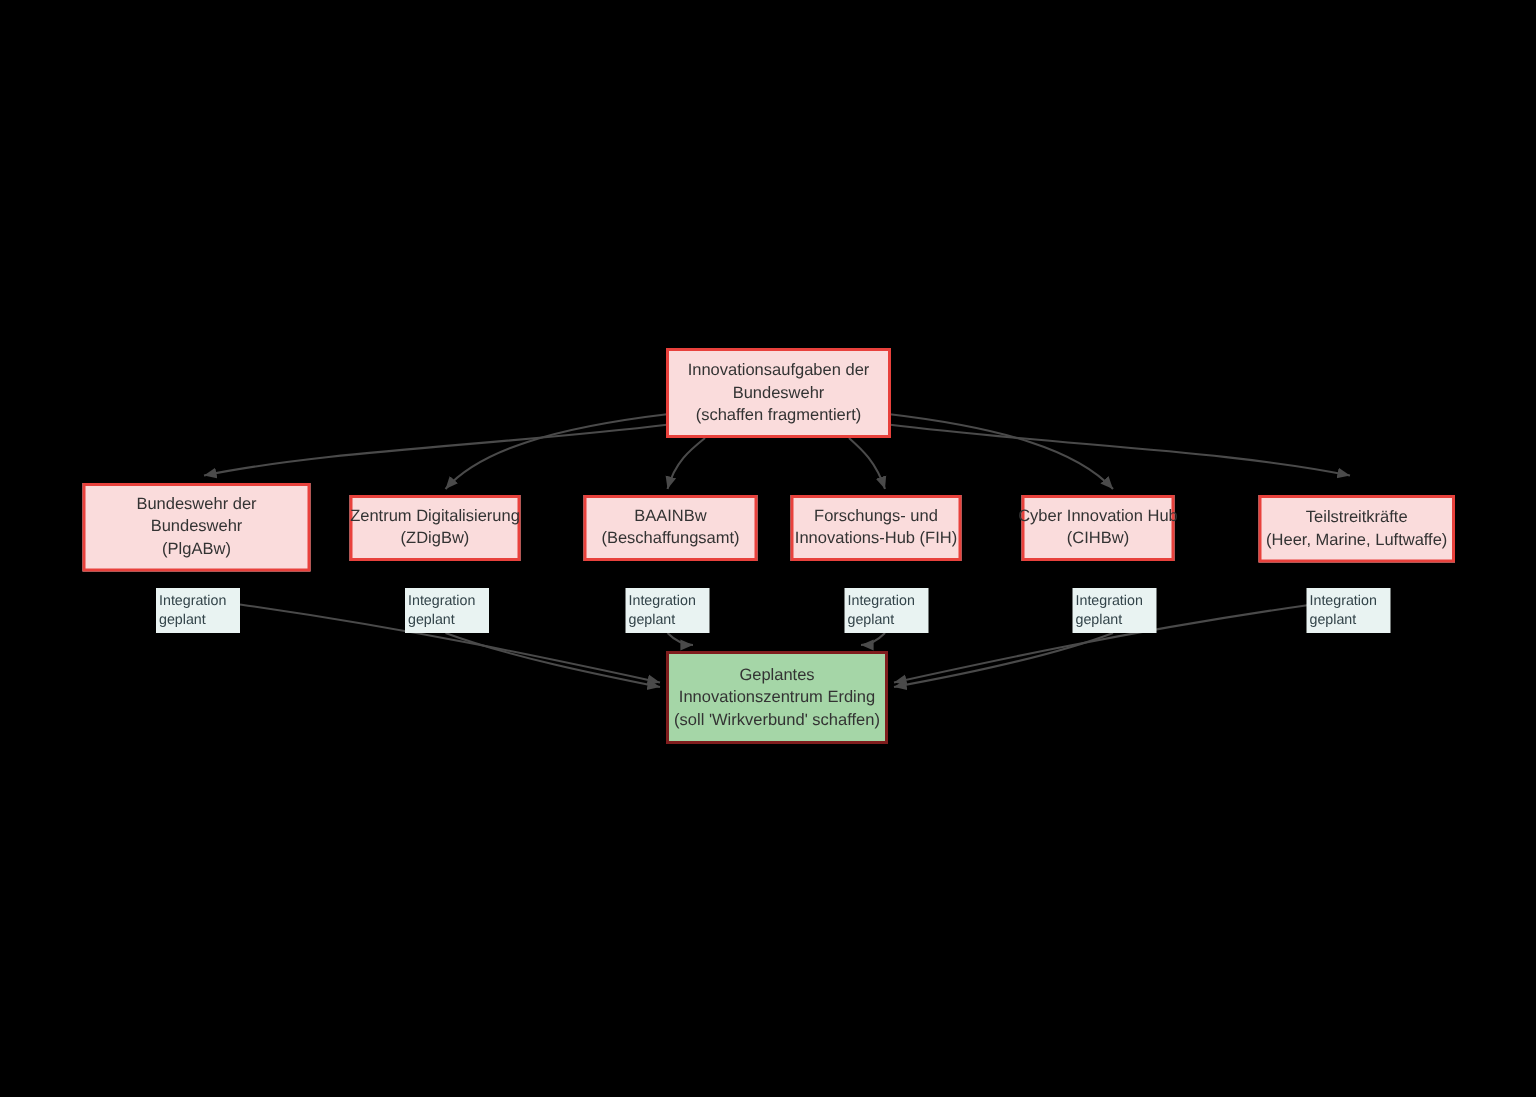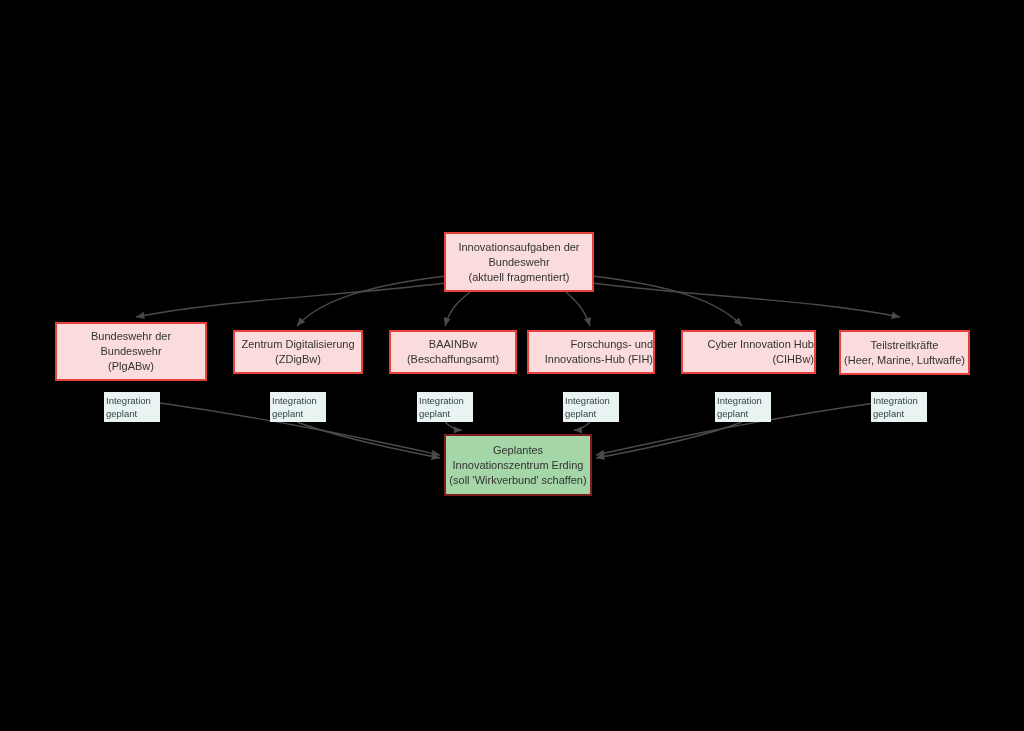--- a/index.html
+++ b/index.html
@@ -91,42 +91,42 @@
         <path d="M 445,422 C 450,427 455,430 462,430"></path>
         <path d="M 590,422 C 585,427 580,430 574,430"></path>
         <path d="M 742,422 C 700,438 640,450 596,458"></path>
         <path d="M 875,403 C 755,420 655,442 596,455"></path>
       </g>
   </svg>
 
   <div class="node node-pink" id="node-root" style="left: 444px; top: 232px; width: 150px; height: 60px;">
       <span class="node-line">Innovationsaufgaben der</span>
       <span class="node-line">Bundeswehr</span>
-      <span class="node-line">(aktuell fragmentiert)</span>
+      <span class="node-line">(schaffen fragmentiert)</span>
     </div>
 
   <div id="children-container">
       <div class="node node-pink" style="left: 55px; top: 322px; width: 152px; height: 59px;">
         <span class="node-line">Bundeswehr der</span>
         <span class="node-line">Bundeswehr</span>
         <span class="node-line">(PlgABw)</span>
       </div>
-      <div class="node node-pink" style="left: 233px; top: 330px; width: 130px; height: 44px;">
+      <div class="node node-pink" style="left: 233px; top: 330px; width: 114px; height: 44px;">
         <span class="node-line">Zentrum Digitalisierung</span>
         <span class="node-line">(ZDigBw)</span>
       </div>
-      <div class="node node-pink" style="left: 389px; top: 330px; width: 128px; height: 44px;">
+      <div class="node node-pink" style="left: 389px; top: 330px; width: 116px; height: 44px;">
         <span class="node-line">BAAINBw</span>
         <span class="node-line">(Beschaffungsamt)</span>
       </div>
-      <div class="node node-pink" style="left: 527px; top: 330px; width: 128px; height: 44px; align-items: flex-end;">
+      <div class="node node-pink" style="left: 527px; top: 330px; width: 114px; height: 44px;">
         <span class="node-line">Forschungs- und</span>
         <span class="node-line">Innovations-Hub (FIH)</span>
       </div>
-      <div class="node node-pink" style="left: 681px; top: 330px; width: 135px; height: 44px; align-items: flex-end;">
+      <div class="node node-pink" style="left: 681px; top: 330px; width: 102px; height: 44px;">
         <span class="node-line">Cyber Innovation Hub</span>
         <span class="node-line">(CIHBw)</span>
       </div>
       <div class="node node-pink" style="left: 839px; top: 330px; width: 131px; height: 45px;">
         <span class="node-line">Teilstreitkräfte</span>
         <span class="node-line">(Heer, Marine, Luftwaffe)</span>
       </div>
     </div>
 
   <div class="node node-green" id="node-target" style="left: 444px; top: 434px; width: 148px; height: 62px;">

